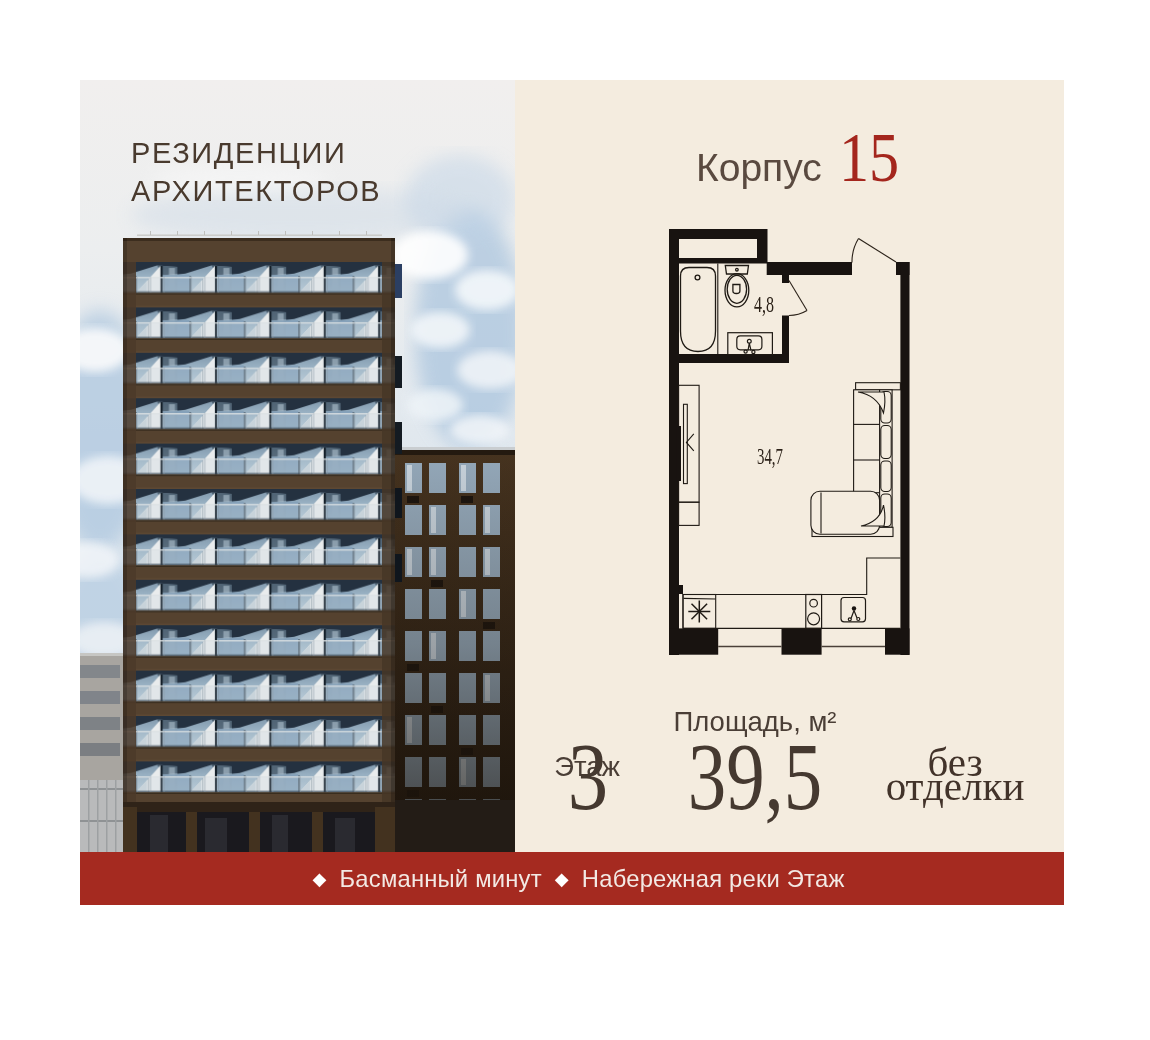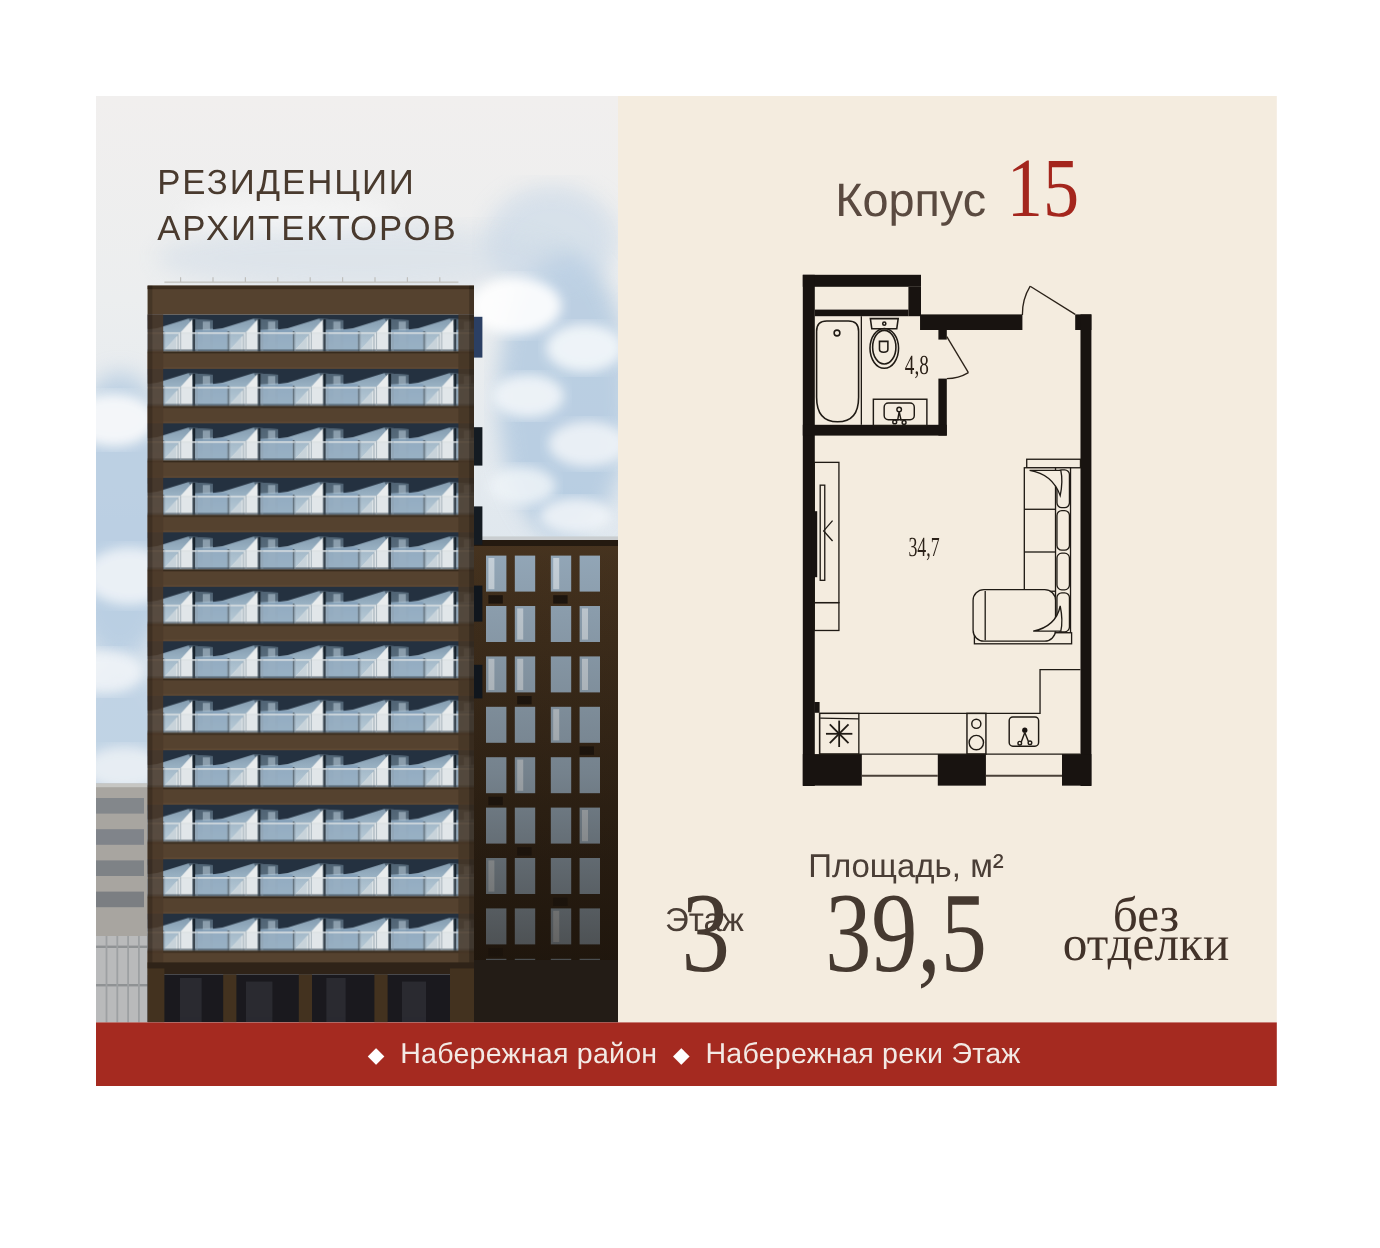--- a/index.html
+++ b/index.html
@@ -370,18 +370,18 @@
   <div class="abs" style="left:528px;top:730px;width:120px;text-align:center;font-family:'Liberation Serif',serif;font-size:95px;line-height:95px;color:#453930;transform:scaleX(0.85);transform-origin:50% 0;">3</div>
 
   <div class="abs" style="left:655px;top:706px;width:200px;text-align:center;font-size:27.5px;color:#4a3e36;">Площадь, м²</div>
 
   <div class="abs" style="left:655px;top:730px;width:200px;text-align:center;font-family:'Liberation Serif',serif;font-size:95px;line-height:95px;color:#453930;transform:scaleX(0.81);transform-origin:50% 0;">39,5</div>
 
   <div class="abs" style="left:855px;top:750px;width:200px;text-align:center;font-family:'Liberation Serif',serif;font-size:41px;line-height:24px;color:#42332a;">без<br>отделки</div>
 
   <div class="abs" style="left:80px;top:852px;width:984px;height:53px;background:#a52a20;color:#f3e9e4;display:flex;align-items:center;justify-content:center;font-size:23.8px;letter-spacing:0.2px;">
     <span style="font-size:18px;margin:0 13px;color:#ffffff;">◆</span>
-    <span>Набережная район</span>
+    <span>Басманный минут</span>
     <span style="font-size:18px;margin:0 13px;color:#ffffff;">◆</span>
     <span>Набережная реки Этаж</span>
   </div>
 
 </div>
 
 </body></html>

